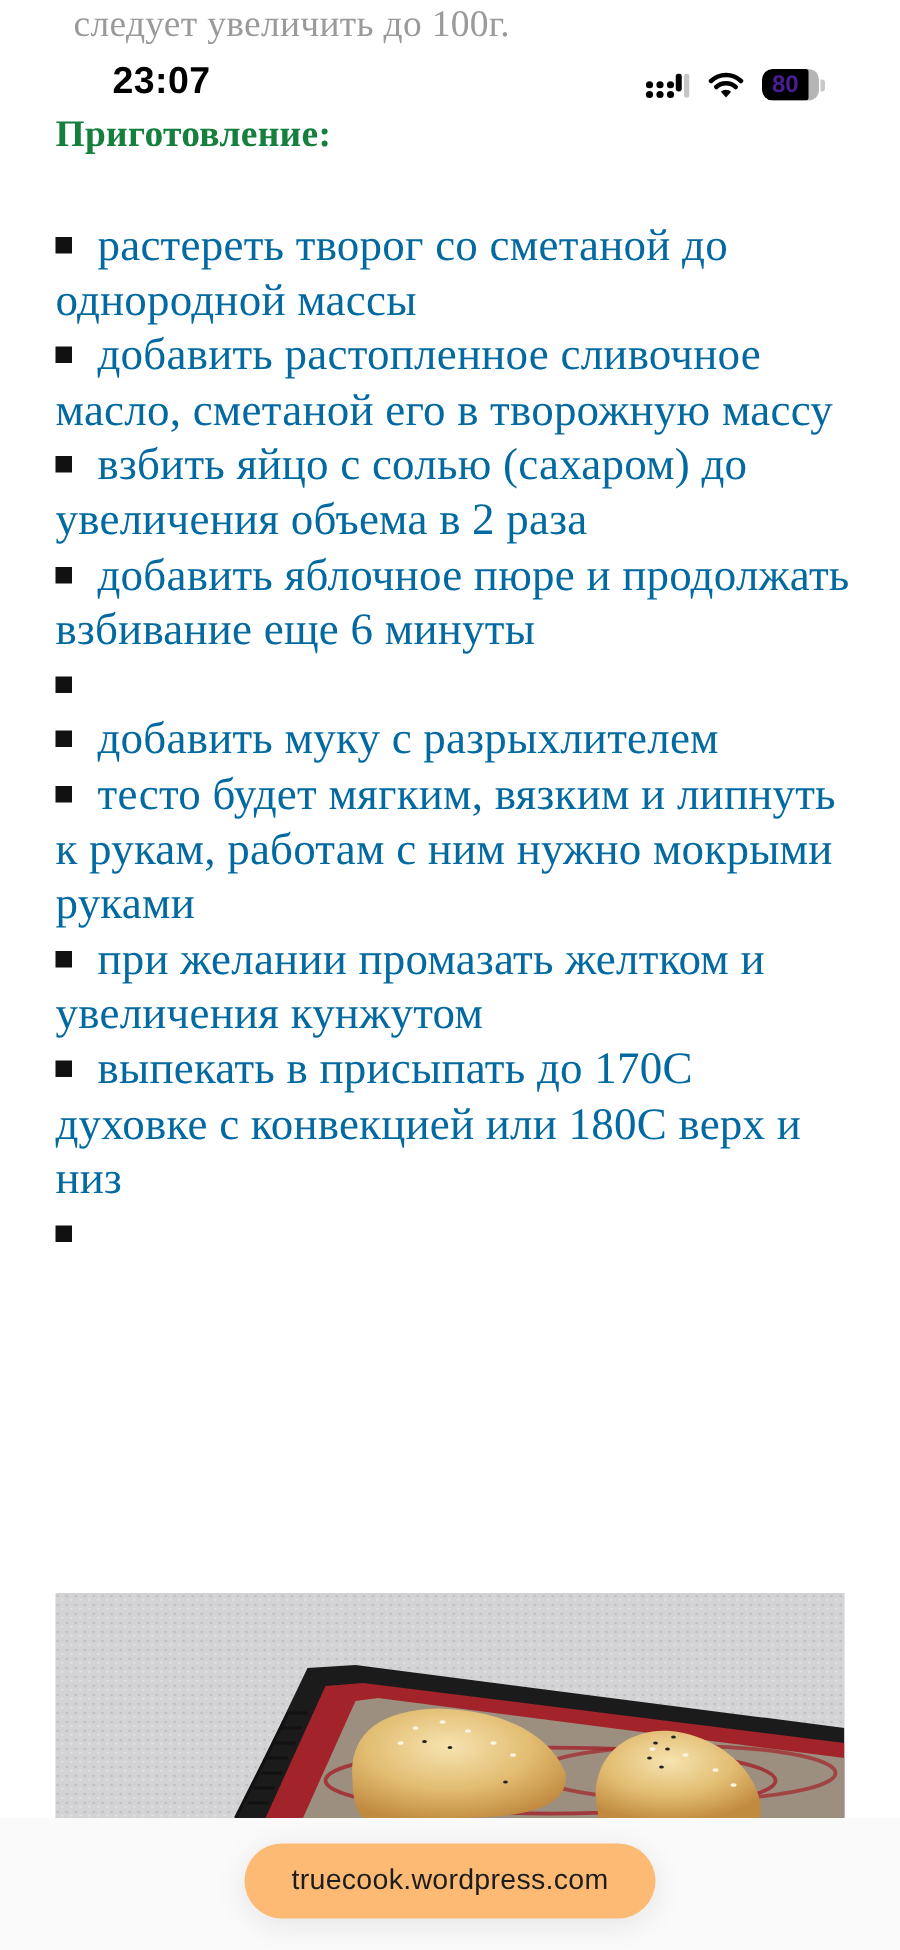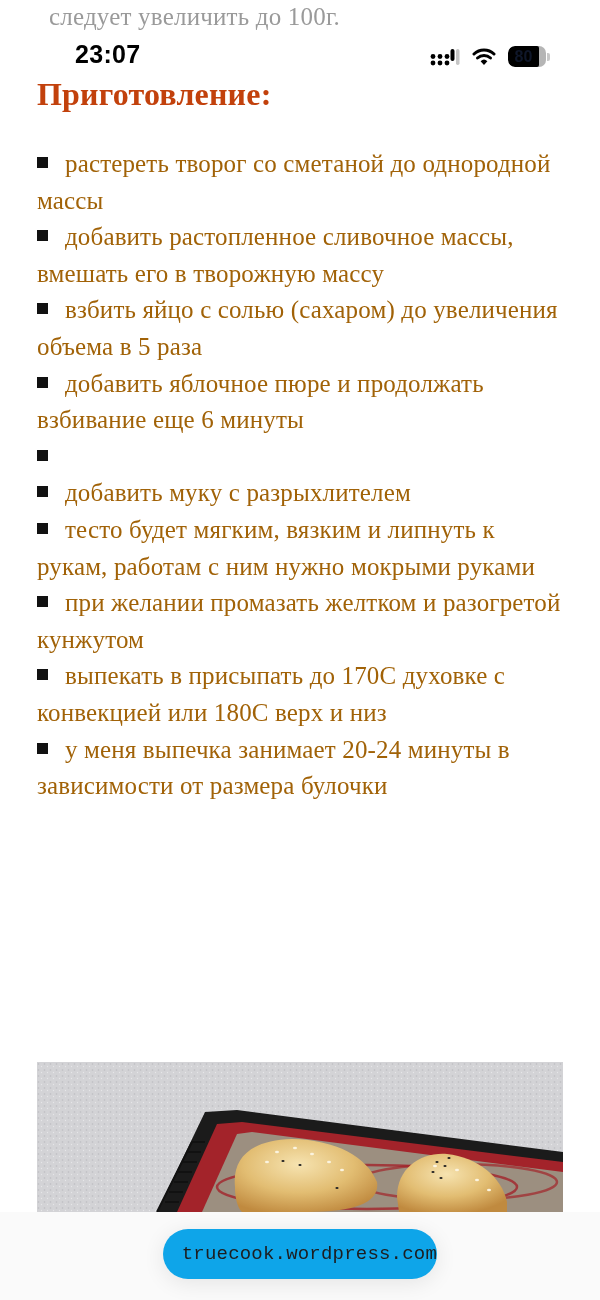--- a/index.html
+++ b/index.html
@@ -22,47 +22,47 @@
   }
   .sig { position:absolute; left:430px; top:9px; width:30px; height:18px; }
   .wifi { position:absolute; left:472px; top:7px; width:24px; height:20px; }
   .battery {
     position:absolute; left:508px; top:6px; width:38px; height:21px;
     border-radius:7px; background:#b5b5b5; overflow:hidden;
   }
   .battery .fill { position:absolute; left:0; top:0; height:100%; width:82%; background:#000; border-radius:7px 2px 2px 7px; }
   .battery .lvl {
     position:absolute; left:0; top:0; width:31px; height:21px; line-height:21px; text-align:center;
-    font-family:"Liberation Sans", sans-serif; font-weight:bold; font-size:16px; color:#0f172a;
+    font-family:"Liberation Sans", sans-serif; font-weight:bold; font-size:16px; color:#4c1d95;
   }
   .battery-nub { position:absolute; left:547px; top:13px; width:3px; height:8px; background:#c8c8c8; border-radius:0 2px 2px 0; }
 
   .heading {
     position:absolute; left:37px; top:76px;
-    font-family:"Liberation Serif", serif; font-weight:bold; font-size:32px; color:#c2410c;
+    font-family:"Liberation Serif", serif; font-weight:bold; font-size:25px; color:#15803d;
     letter-spacing:0.2px;
   }
   .steps { position:absolute; left:37px; top:146px; width:530px; margin:0; padding:0; list-style:none; }
   .steps li {
-    font-family:"Liberation Serif", serif; font-size:25px; line-height:36.6px; color:#a16207;
+    font-family:"Liberation Serif", serif; font-size:30px; line-height:36.6px; color:#0369a1;
     letter-spacing:0.15px;
   }
   .steps .bullet {
     display:inline-block; width:11px; height:11px; background:#111; vertical-align:4px;
     margin-right:17px;
   }
   .photo {
     position:absolute; left:37px; top:1062px; width:526px; height:150px; overflow:hidden;
     background:#d6d6d8;
   }
   .url-pill {
     position:absolute; left:163px; top:1229px; width:274px; height:50px; border-radius:25px;
-    background:#0ea5e9; box-shadow:0 4px 22px rgba(0,0,0,0.09);
-    text-align:right; line-height:50px;
-    font-family:Liberation Mono, monospace; font-size:19px; color:#1d1d1f; letter-spacing:0.2px;
+    background:#fdba74; box-shadow:0 4px 22px rgba(0,0,0,0.09);
+    text-align:center; line-height:50px;
+    font-family:Liberation Sans, sans-serif; font-size:19px; color:#1d1d1f; letter-spacing:0.2px;
   }
   .bottom-fade { position:absolute; left:0; top:1212px; width:600px; height:88px; background:#fafafa; }
 </style>
 </head>
 <body>
 
 <div class="prev-line">следует увеличить до 100г.</div>
 
 <div class="status-bar">
   <div class="clock">23:07</div>
@@ -85,29 +85,29 @@
     <div class="fill"></div>
     <div class="lvl">80</div>
   </div>
   <div class="battery-nub"></div>
 </div>
 
 <div class="heading">Приготовление:</div>
 
 <ul class="steps">
   <li><span class="bullet"></span><span>растереть творог со сметаной до однородной массы</span></li>
-  <li><span class="bullet"></span><span>добавить растопленное сливочное массы, вмешать его в творожную массу</span></li>
-  <li><span class="bullet"></span><span>взбить яйцо с солью (сахаром) до увеличения объема в 5 раза</span></li>
+  <li><span class="bullet"></span><span>добавить растопленное сливочное масло, сметаной его в творожную массу</span></li>
+  <li><span class="bullet"></span><span>взбить яйцо с солью (сахаром) до увеличения объема в 2 раза</span></li>
   <li><span class="bullet"></span><span>добавить яблочное пюре и продолжать взбивание еще 6 минуты</span></li>
   <li><span class="bullet"></span></li>
   <li><span class="bullet"></span><span>добавить муку с разрыхлителем</span></li>
   <li><span class="bullet"></span><span>тесто будет мягким, вязким и липнуть к рукам, работам с ним нужно мокрыми руками</span></li>
-  <li><span class="bullet"></span><span>при желании промазать желтком и разогретой кунжутом</span></li>
+  <li><span class="bullet"></span><span>при желании промазать желтком и увеличения кунжутом</span></li>
   <li><span class="bullet"></span><span>выпекать в присыпать до 170С духовке с конвекцией или 180С верх и низ</span></li>
-  <li><span class="bullet"></span><span>у меня выпечка занимает 20-24 минуты в зависимости от размера булочки</span></li>
+  <li><span class="bullet"></span></li>
 </ul>
 
 <div class="photo">
   <svg width="526" height="150" viewBox="0 0 526 150">
     <defs>
       <radialGradient id="bun" cx="45%" cy="35%" r="70%">
         <stop offset="0%" stop-color="#f6e3b0"></stop>
         <stop offset="55%" stop-color="#e2bd72"></stop>
         <stop offset="100%" stop-color="#c08a3f"></stop>
       </radialGradient>

